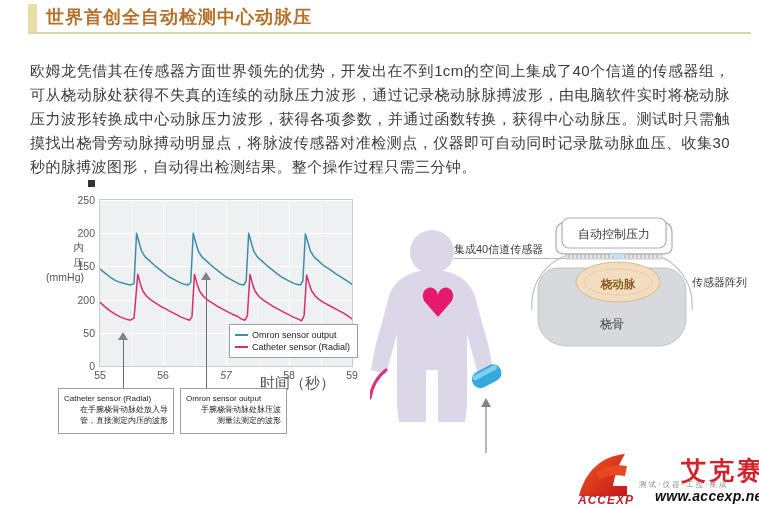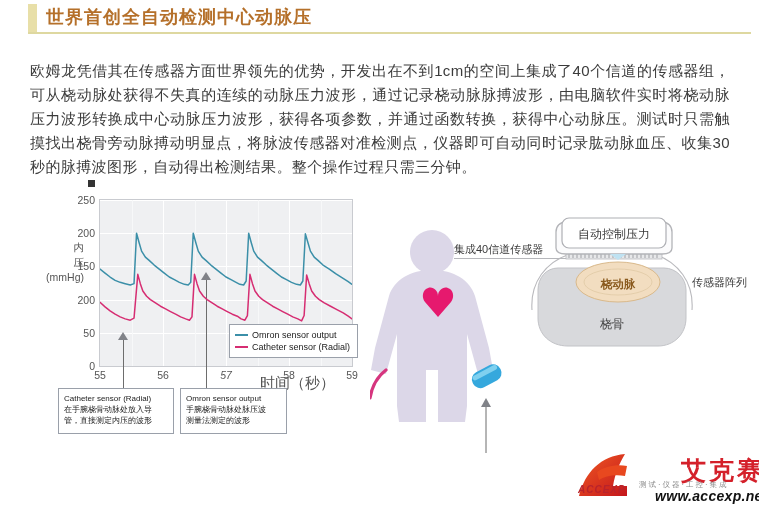--- a/index.html
+++ b/index.html
@@ -34,38 +34,38 @@
     font-size:10.5px;color:#555;line-height:15px;}
   #xlabel{position:absolute;left:172px;top:196px;font-size:15px;color:#555;white-space:nowrap;}
   #legend{position:absolute;left:141px;top:146px;background:#ffffff;border:1px solid #9aa0aa;
     padding:4px 7px 4px 5px;font-size:9px;color:#222;line-height:12px;z-index:4;}
   .legend-row{display:flex;align-items:center;white-space:nowrap;}
   .legend-swatch{display:inline-block;width:13px;height:2px;margin-right:4px;}
   
   .callout{position:absolute;border:1px solid #9aa0aa;background:#fff;box-sizing:border-box;
     padding:4px 5px;}
   .callout .cap-en{font-size:8px;color:#222;line-height:11px;white-space:nowrap;}
-  .callout .cap-cn{font-size:8px;color:#222;line-height:11px;}
+  .callout .cap-cn{font-size:8px;color:#222;line-height:11px;text-align:right;}
   #callout-catheter{left:58px;top:388px;width:116px;height:46px;}
   #callout-omron{left:180px;top:388px;width:107px;height:46px;}
   .lead-line{position:absolute;width:1px;background:#6d6d6d;}
   .arrow-up{position:absolute;width:0;height:0;border-left:5px solid transparent;
     border-right:5px solid transparent;border-bottom:8px solid #808288;}
   
   #illus{position:absolute;left:370px;top:210px;width:389px;height:250px;}
   .ill-label{position:absolute;font-size:11px;color:#3a3a3a;white-space:nowrap;}
   
   #logo{position:absolute;left:575px;top:452px;width:180px;height:54px;}
   #logo-cn{position:absolute;left:62px;top:2px;font-size:25px;font-weight:bold;color:#d4202a;
     letter-spacing:3px;white-space:nowrap;margin-left:44px;}
   #logo-tag{position:absolute;left:64px;top:28px;font-size:7.5px;color:#8a8a8a;
     letter-spacing:2px;white-space:nowrap;}
   #logo-url{position:absolute;left:62px;top:36px;font-size:14px;font-weight:bold;color:#111;
     font-style:italic;letter-spacing:0.3px;white-space:nowrap;margin-left:18px;}
-  #logo-accexp{position:absolute;left:3px;top:32px;font-size:10px;font-weight:bold;color:#b8232c;
+  #logo-accexp{position:absolute;left:3px;top:41px;font-size:12px;font-weight:bold;color:#b8232c;
     font-style:italic;letter-spacing:1px;}
 </style>
 </head>
 <body>
 
 <div id="header">
   <div id="title-accent"></div>
   <div id="page-title">世界首创全自动检测中心动脉压</div>
   <div id="title-rule"></div>
 </div>

